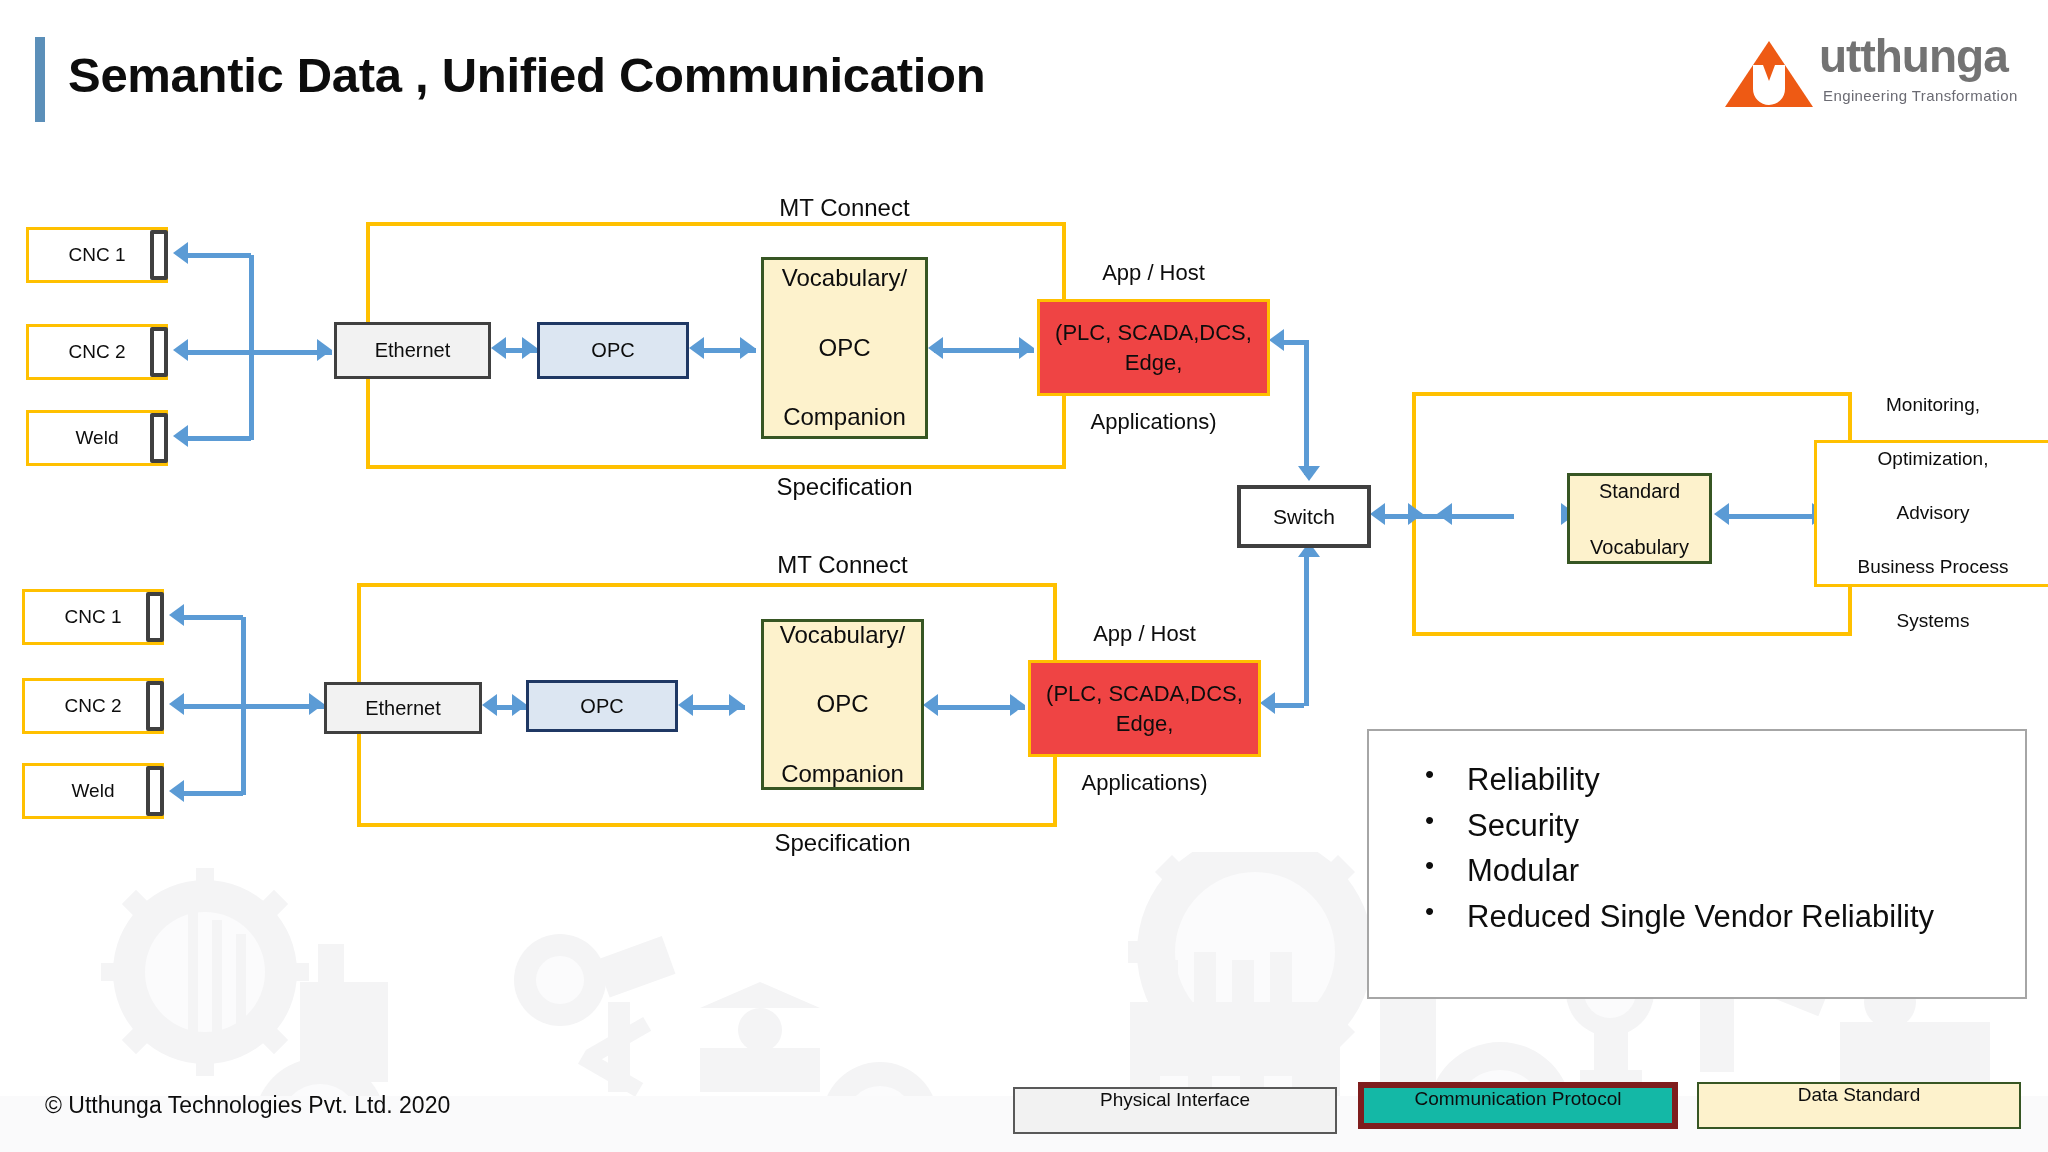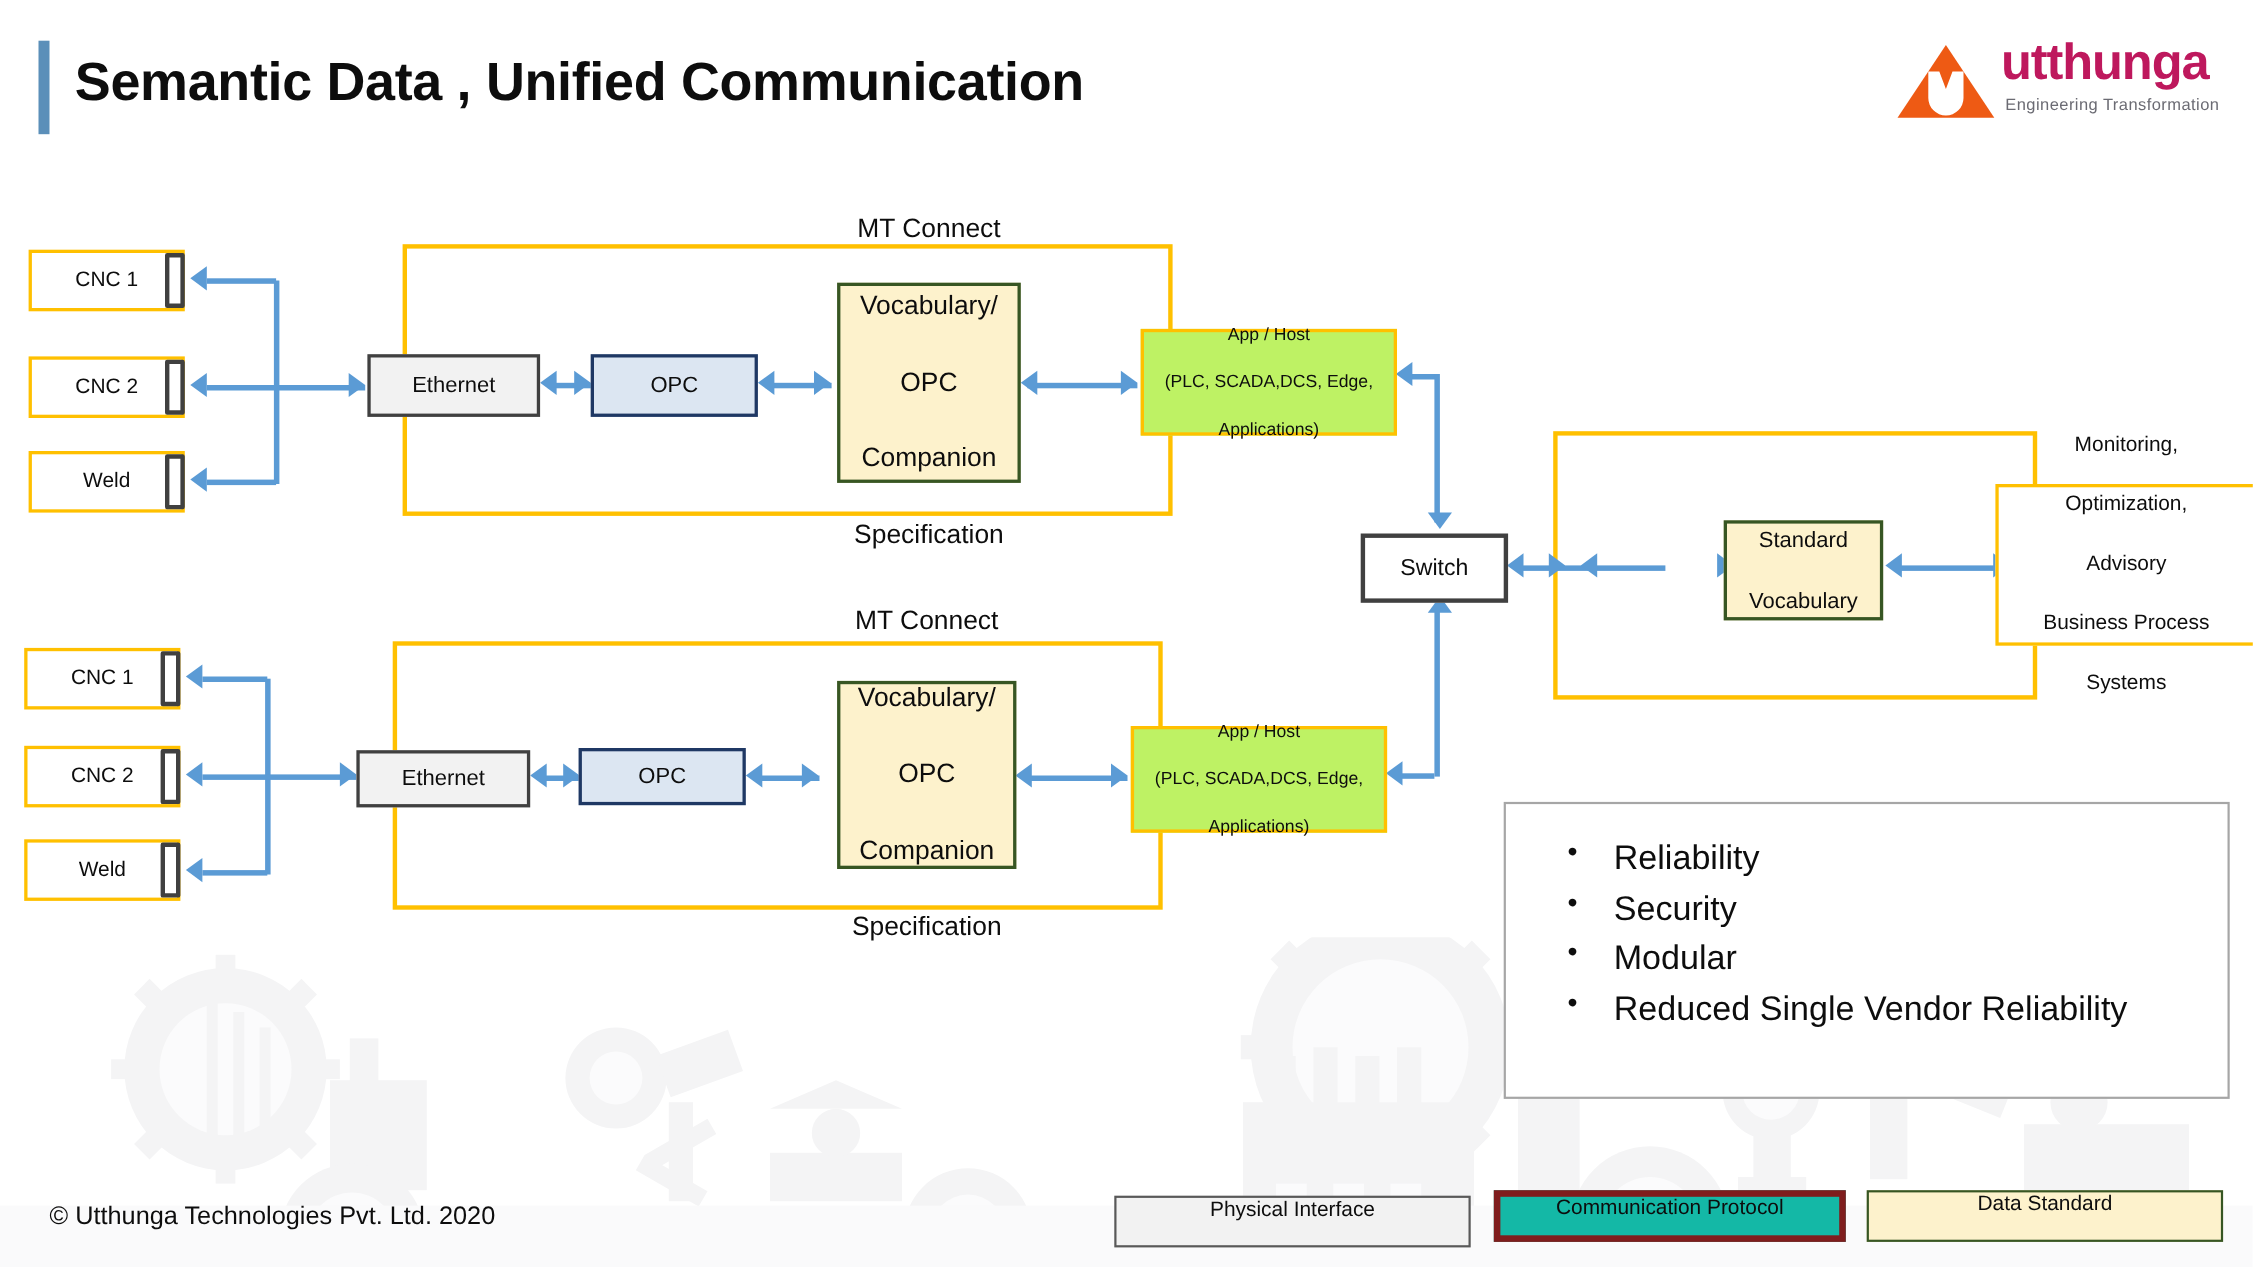--- a/index.html
+++ b/index.html
@@ -19,35 +19,35 @@
   .accent-bar{position:absolute;left:35px;top:37px;width:10px;height:85px;
     background:#5b8fb9;z-index:5;}
   .title{position:absolute;left:68px;top:47px;z-index:5;
     font-size:49px;font-weight:bold;color:#0d0d0d;letter-spacing:-0.3px;
     white-space:nowrap;}
 
   
   .logo{position:absolute;left:1723px;top:35px;width:290px;height:78px;z-index:5;}
   .logo-mark{position:absolute;left:0;top:4px;width:92px;height:70px;}
   .logo-word{position:absolute;left:96px;top:-2px;font-size:46px;font-weight:bold;
-    color:#be185d;letter-spacing:-1px;line-height:1;}
+    color:#737373;letter-spacing:-1px;line-height:1;}
   .logo-tag{position:absolute;left:100px;top:52px;font-size:15px;color:#6b6b73;
     letter-spacing:0.4px;white-space:nowrap;}
 
   
   .node{position:absolute;box-sizing:border-box;display:flex;
     align-items:center;justify-content:center;text-align:center;
     color:#0d0d0d;z-index:4;}
   .node span{display:block;width:100%;}
 
   .n-device{background:#ffffff;border:3px solid #ffc000;font-size:19px;}
   .n-ethernet{background:#f2f2f2;border:3px solid #404040;font-size:20px;}
   .n-opc{background:#dce6f2;border:3px solid #1f3864;font-size:20px;}
   .n-spec{background:#fdf2cc;border:3px solid #375623;font-size:24px;line-height:1.45;}
-  .n-app{background:#bef264;border:3px solid #ffc000;font-size:16px;line-height:1.35;}
+  .n-app{background:#ef4444;border:3px solid #ffc000;font-size:22px;line-height:1.35;}
   .n-switch{background:#ffffff;border:4px solid #404040;font-size:21px;}
   .n-vocab{background:#fdf2cc;border:3px solid #375623;font-size:20px;line-height:1.4;}
   .n-monitor{background:#ffffff;border:3px solid #ffc000;font-size:19px;line-height:1.42;}
 
   
   .group{position:absolute;box-sizing:border-box;border:4px solid #ffc000;
     background:transparent;z-index:1;}
 
   
   .plug{position:absolute;box-sizing:border-box;width:18px;height:50px;

